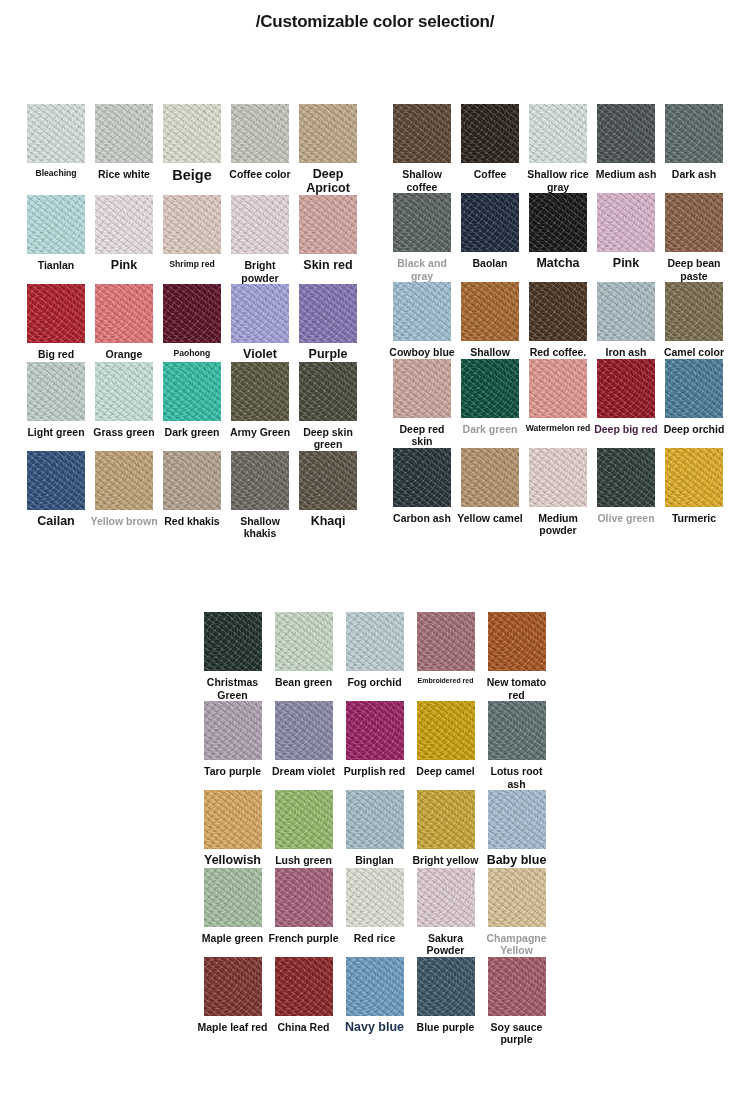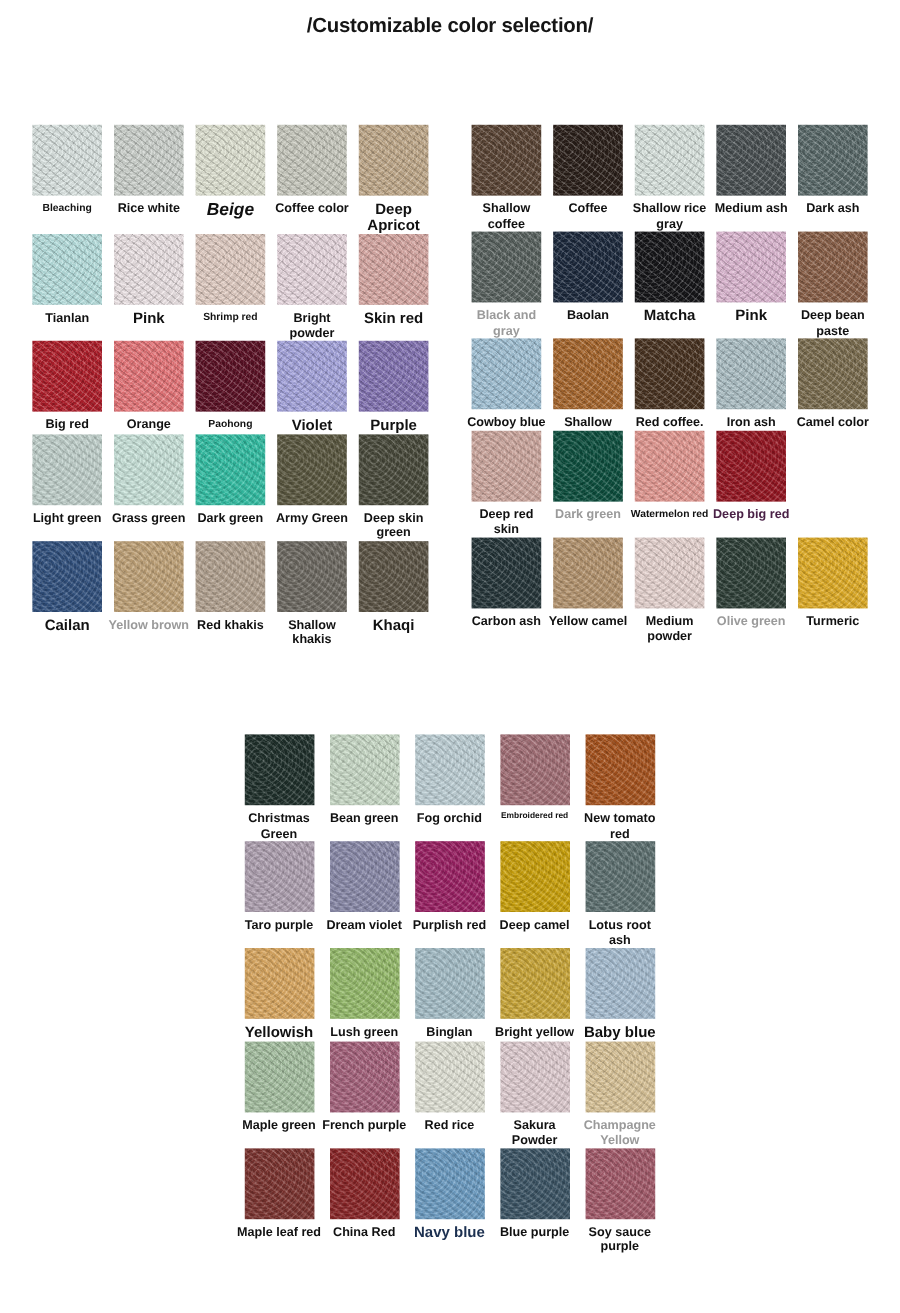--- a/index.html
+++ b/index.html
@@ -95,21 +95,21 @@
     color: #111111;
     width: 68px;
     word-wrap: break-word;
   }
   #group-bottom .swatch-label { width: 71px; }
 
   .swatch-label.sz-xs   { font-size: 7px;    line-height: 9px; font-weight: bold; }
   .swatch-label.sz-sm   { font-size: 8.6px;  line-height: 10.5px; }
   .swatch-label.sz-md   { font-size: 10.5px; line-height: 12.5px; }
   .swatch-label.sz-lg   { font-size: 12.5px; line-height: 13.5px; }
-  .swatch-label.sz-xl   { font-size: 14.5px; line-height: 15.5px; font-style: italic; }
+  .swatch-label.sz-xl   { font-size: 14.5px; line-height: 15.5px; }
 
   .swatch-label.tone-gray  { color: #9a9a9a; }
   .swatch-label.tone-plum  { color: #4a2146; }
   .swatch-label.tone-navy  { color: #1c3050; }
 </style>
 </head>
 <body style="background: rgb(255, 255, 255);">
 
 <div id="page-title">/Customizable color selection/</div>
 
@@ -302,20 +302,24 @@
         <div class="swatch-label sz-md tone-gray">Dark green</div>
       </div>
       <div class="swatch-cell">
         <div class="swatch-chip" title="Watermelon red" style="background-color: rgb(229, 154, 147);"></div>
         <div class="swatch-label sz-sm">Watermelon red</div>
       </div>
       <div class="swatch-cell">
         <div class="swatch-chip" title="Deep big red" style="background-color: rgb(151, 22, 34);"></div>
         <div class="swatch-label sz-md tone-plum">Deep big red</div>
       </div>
+      <div class="swatch-cell">
+        <div class="swatch-chip" title="Deep orchid" style="background-color: rgb(75, 126, 156);"></div>
+        <div class="swatch-label sz-md">Deep orchid</div>
+      </div>
     </div>
     <div class="swatch-row">
       <div class="swatch-cell">
         <div class="swatch-chip" title="Carbon ash" style="background-color: rgb(38, 54, 58);"></div>
         <div class="swatch-label sz-md">Carbon ash</div>
       </div>
       <div class="swatch-cell">
         <div class="swatch-chip" title="Yellow camel" style="background-color: rgb(183, 150, 112);"></div>
         <div class="swatch-label sz-md">Yellow camel</div>
       </div>

